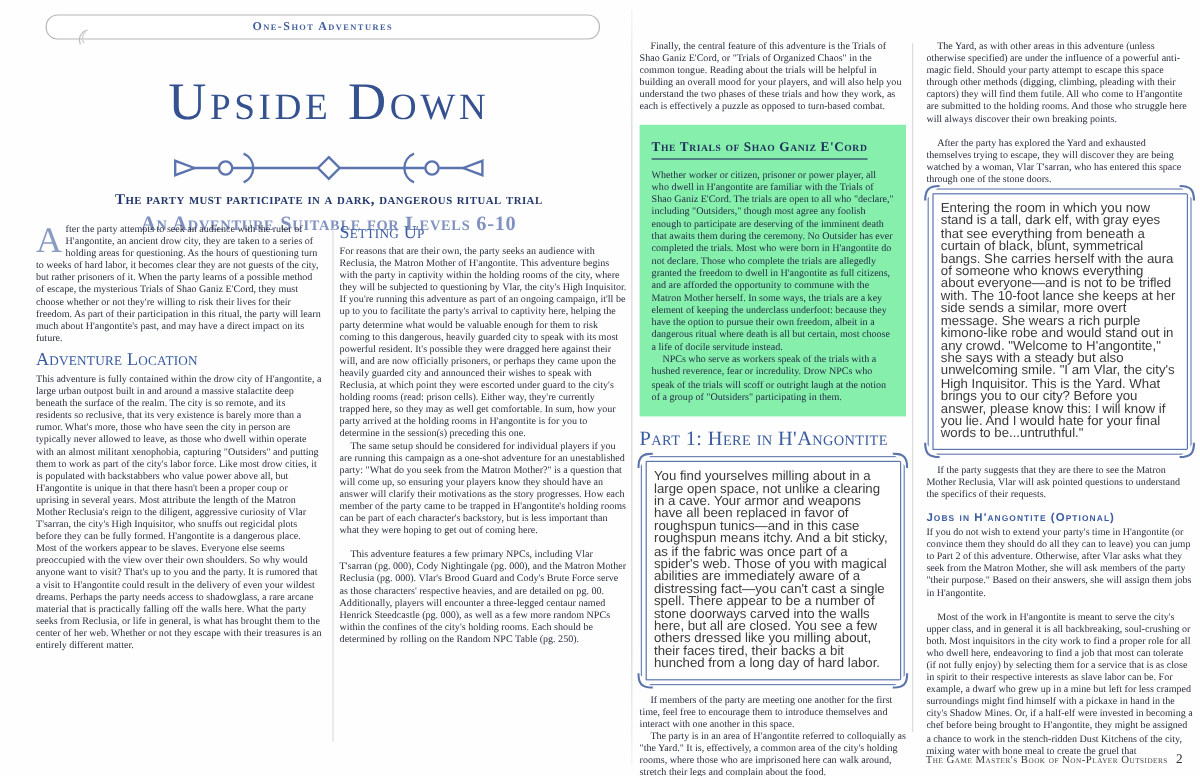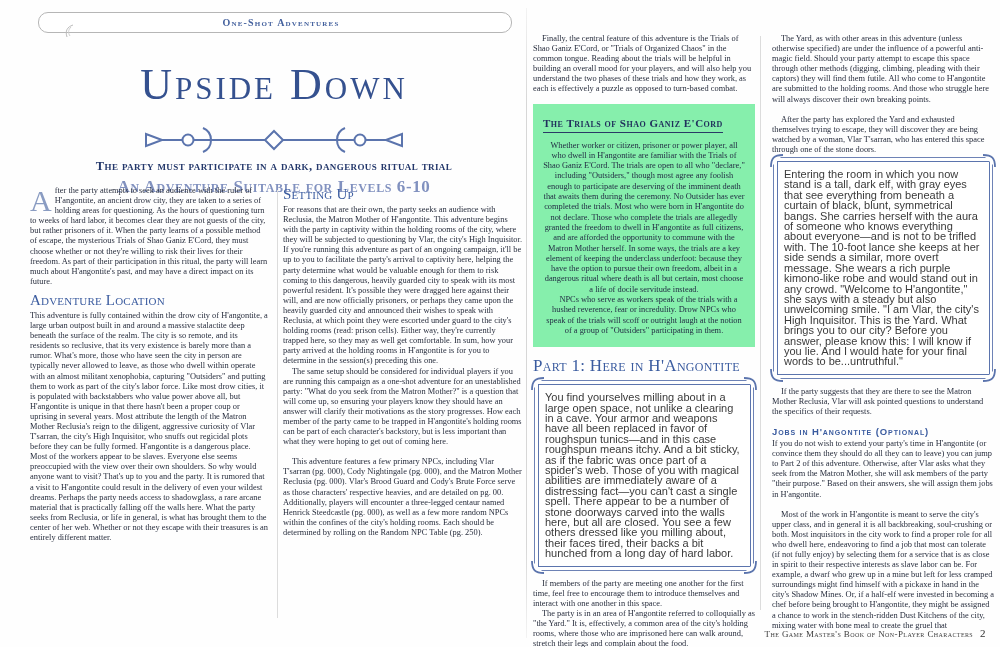--- a/index.html
+++ b/index.html
@@ -4,21 +4,21 @@
 <style>
   html,body { margin:0; padding:0; background:#ffffff; }
   .spread {
     position:relative; width:1000px; height:647px; background:#fefefe;
     font-family:"Liberation Serif", serif; overflow:hidden;
   }
   
   .banner {
     position:absolute; left:38px; top:12px; width:460px; height:19px;
     border:1px solid #b6b6b6; border-radius:10px;
-    display:flex; align-items:center; justify-content:center; background:#fff;padding-left:12px;
+    display:flex; align-items:center; justify-content:center; background:#fff;
   }
   .banner-label {
     font-variant:small-caps; font-weight:600; font-size:10px;
     letter-spacing:1.2px; color:#44619e;
   }
   .banner-flourish { position:absolute; left:24px; top:10px; }
   
   .title-block { position:absolute; left:28px; top:44px; width:492px; text-align:center; }
   .adventure-title {
     margin:18px; font-weight:normal; font-variant:small-caps;
@@ -55,21 +55,21 @@
     float:left; font-size:30px; line-height:25px; padding:2px 3px 0 0;
     color:#8a9cc2;
   }
   
   .trials-box { background:#86efac; padding:9px 10px 11px; margin:9px 0 0; }
   .trials-heading {
     display:inline-block; margin:0 0 8px; font-weight:600; font-variant:small-caps;
     font-size:11px; letter-spacing:0.5px; color:#20305c;
     border-bottom:1.5px solid #2a3a66; padding-bottom:3px;
   }
-  .trials-box p { margin:0; font-size:8.4px; line-height:10.3px; color:#1f2740;text-align:center; }
+  .trials-box p { margin:0; font-size:8.4px; line-height:10.3px; color:#1f2740; }
   
   .readaloud {
     position:relative; margin:2px 1px 8px; padding:11px 10px;
     border:1px solid #6d82b5; background:#fff;
     font-family:"Liberation Sans", sans-serif;
   }
   .readaloud::before {
     content:""; position:absolute; inset:2.5px;
     border:1.5px solid #5b74ad; pointer-events:none;
   }
@@ -197,16 +197,16 @@
       <p class="body">If you do not wish to extend your party's time in H'angontite (or convince them they should do all they can to leave) you can jump to Part 2 of this adventure. Otherwise, after Vlar asks what they seek from the Matron Mother, she will ask members of the party "their purpose." Based on their answers, she will assign them jobs in H'angontite.</p>
       <p class="body indent gap">Most of the work in H'angontite is meant to serve the city's upper class, and in general it is all backbreaking, soul-crushing or both. Most inquisitors in the city work to find a proper role for all who dwell here, endeavoring to find a job that most can tolerate (if not fully enjoy) by selecting them for a service that is as close in spirit to their respective interests as slave labor can be. For example, a dwarf who grew up in a mine but left for less cramped surroundings might find himself with a pickaxe in hand in the city's Shadow Mines. Or, if a half-elf were invested in becoming a chef before being brought to H'angontite, they might be assigned a chance to work in the stench-ridden Dust Kitchens of the city, mixing water with bone meal to create the gruel that</p>
     </div>
   </div>
 
   <div class="rule rule-left"></div>
   <div class="rule rule-right"></div>
   <div class="gutter"></div>
 
   <div class="footer">
-    <span>The Game Master's Book of Non-Player Characters</span><span class="pagenum">2</span>
+    <span>The Game Master's Book of Non-Player Outsiders</span><span class="pagenum">2</span>
   </div>
 
 </div>
 
 </body></html>

